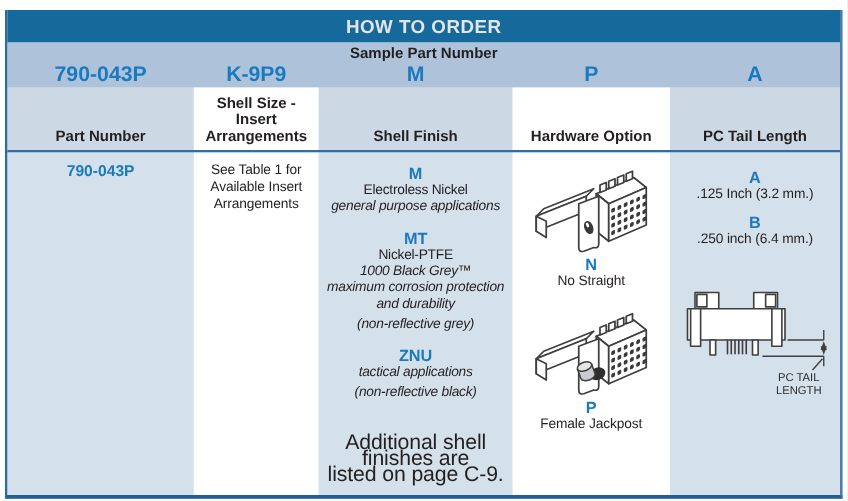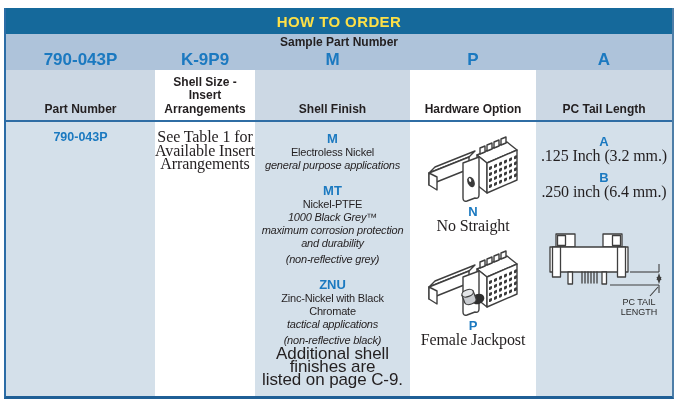--- a/index.html
+++ b/index.html
@@ -7,39 +7,39 @@
     width:678px;height:401px;background:#ffffff;position:relative;
     font-family:"Liberation Sans","DejaVu Sans",sans-serif;
     color:#231f20;-webkit-font-smoothing:antialiased;overflow:hidden;
   }
   .order-table{
     position:absolute;left:4px;top:8px;width:666px;height:388px;
     border-left:2px solid #2b6ca6;border-right:2px solid #4d7ea8;border-bottom:3px solid #1f5f96;
     display:flex;flex-direction:column;background:#d4e0ea;
   }
   .banner{
-    height:26px;background:#15699b;color:#fde047;display:flex;align-items:center;justify-content:center;
+    height:26px;background:#15699b;color:#e5e5e5;display:flex;align-items:center;justify-content:center;
     font-weight:bold;font-size:15px;letter-spacing:.4px;flex:0 0 auto;
   }
   .sample{height:36px;background:#aec3da;flex:0 0 auto;}
   .sample-label{height:16px;display:flex;align-items:center;justify-content:center;font-weight:bold;font-size:12px;}
   .sample-values{height:20px;display:flex;}
   .sv{display:flex;align-items:center;justify-content:center;font-weight:bold;font-size:17px;color:#1b79c0;}
   .hdr-row{height:50px;display:flex;border-bottom:2px solid #2f6da4;flex:0 0 auto;}
   .hdr-cell{display:flex;align-items:flex-end;justify-content:center;font-weight:bold;font-size:12px;
     padding-bottom:4px;box-sizing:border-box;text-align:center;line-height:13.5px;}
   .body-row{flex:1 1 auto;display:flex;min-height:0;}
   .body-cell{box-sizing:border-box;display:flex;flex-direction:column;align-items:center;text-align:center;}
   .w1{width:149px;} .w2{width:100px;} .w3{width:155px;} .w4{width:126px;} .w5{width:136px;}
   .shade{background:#d4e0ea;} .plain{background:#ffffff;}
   .hshade{background:#ccd8e4;} .hplain{background:#ffffff;}
   .ml{white-space:pre-line;}
   .blue-code{color:#1b79c0;font-weight:bold;font-size:13px;line-height:14px;}
   .big-code{color:#1b79c0;font-weight:bold;font-size:12.5px;line-height:14px;}
-  .txt{font-size:16px;line-height:13.5px;letter-spacing:-.1px;font-family:Liberation Serif, serif;}
+  .txt{font-size:11px;line-height:13.5px;letter-spacing:-.1px;}
   .f-txt{font-size:11px;line-height:13px;letter-spacing:-.2px;}
   .f-ital{font-size:11px;line-height:13px;font-style:italic;letter-spacing:-.2px;}
   .gap12{height:12px;flex:0 0 auto;} .gap8{height:8px;flex:0 0 auto;} .gap3{height:3px;flex:0 0 auto;}
   .c1-body{padding-top:8px;} .c2-body{padding-top:8px;} .c3-body{padding-top:10px;padding-bottom:10px;}
   .c4-body{padding-top:5px;} .c5-body{padding-top:13px;}
   .footnote{margin-top:auto;font-size:17px;line-height:13px;letter-spacing:-.1px;}
   svg{display:block;}
   svg text{font-family:"Liberation Sans","DejaVu Sans",sans-serif;}
 </style>
 </head>
@@ -91,22 +91,20 @@
       <div class="gap12"></div>
       <div class="blue-code">MT</div>
       <div class="f-txt ml">Nickel-PTFE</div>
       <div class="f-ital ml">1000 Black Grey™
 maximum corrosion protection
 and durability</div>
       <div class="gap3"></div>
       <div class="f-ital ml">(non-reflective grey)</div>
       <div class="gap12"></div>
       <div class="blue-code">ZNU</div>
-      <div class="f-txt ml">Zinc-Nickel with Black
-Chromate</div>
       <div class="f-ital ml">tactical applications</div>
       <div class="gap3"></div>
       <div class="f-ital ml">(non-reflective black)</div>
       <div class="footnote ml">Additional shell finishes are
 listed on page C-9.</div>
     </div>
 
     <div class="body-cell w4 plain c4-body">
       <svg width="110" height="78" viewBox="0 0 104 78">
         <g stroke="#3f3f3f" stroke-width="1.4" fill="#ffffff" stroke-linejoin="round" stroke-linecap="round">

